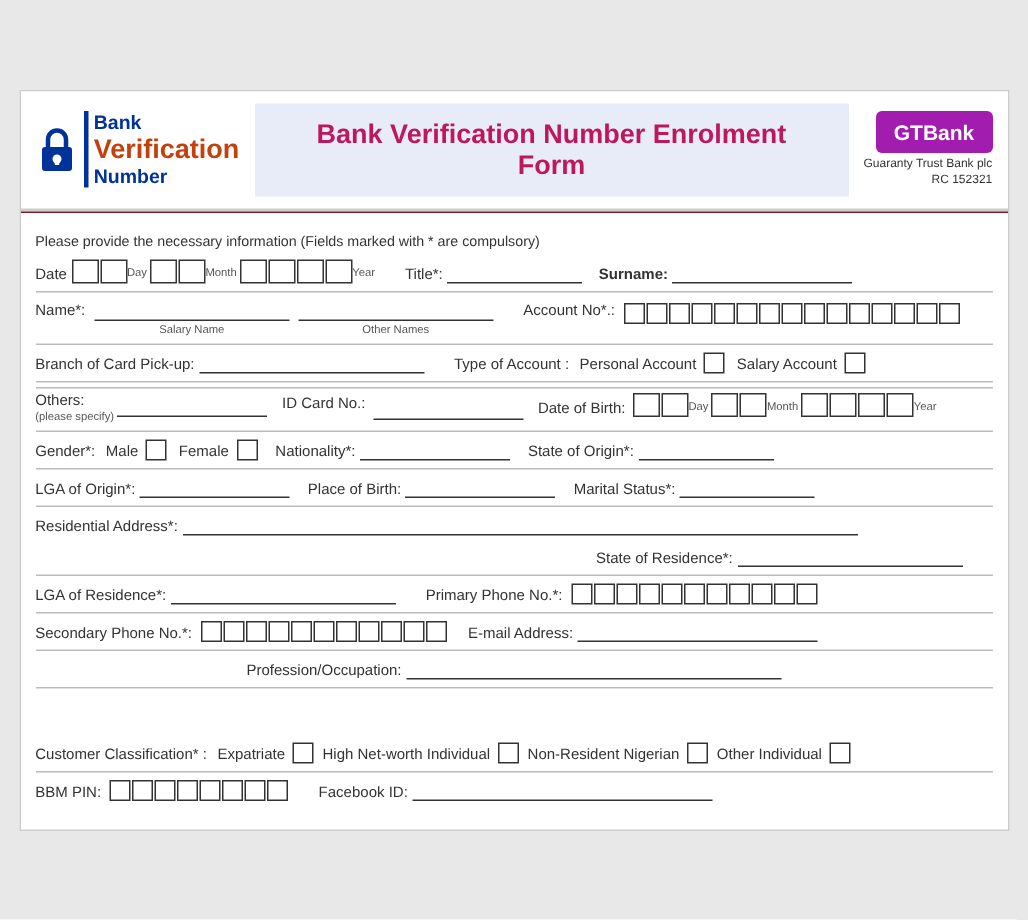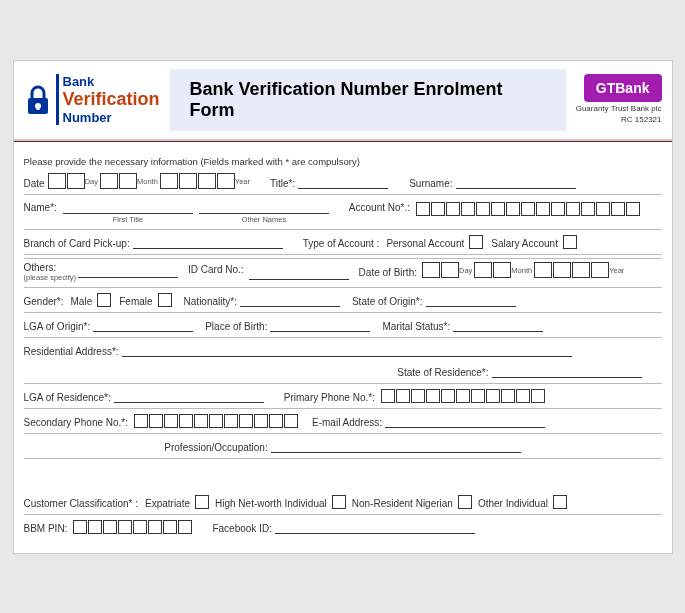--- a/index.html
+++ b/index.html
@@ -39,24 +39,24 @@
       display: flex;
       flex-direction: column;
       border-left: 3px solid #003399;
       padding-left: 4px;
     }
     .bvn-text .bank { font-size: 13px; font-weight: bold; color: #003399; }
     .bvn-text .verification { font-size: 18px; font-weight: bold; color: #c2410c; }
     .bvn-text .number { font-size: 13px; font-weight: bold; color: #003399; }
     .form-title {
       flex: 1;
-      text-align: left;
+      text-align: center;
       font-size: 18px;
       font-weight: bold;
-      color: #000000;
+      color: #be185d;
       background: #e8ecf8;
       padding: 10px 20px;
       margin: 0 10px;
     }
     .gtbank-logo {
       background: #a21caf;
       color: white;
       font-size: 14px;
       font-weight: bold;
       padding: 6px 12px;
@@ -220,33 +220,33 @@
           <div class="date-box"></div>
         </div>
         <div class="date-label">Year</div>
       </div>
 
       <span style="margin-left:20px;" class="field-label">
         <span>Title*:</span>
       </span>
       <input class="input-line" style="width: 90px;" type="text">
 
-      <span style="margin-left:21px;" class="field-label">Surname:</span>
+      <span style="margin-left:11px;font-weight:bold;" class="field-label">Surname:</span>
       <input class="input-line" style="width: 120px;" type="text">
     </div>
 
     <div class="row-divider"></div>
 
     <div class="form-row" style="align-items:flex-start;">
       <span class="field-label" style="margin-top:4px;">
         <span>Name*:</span>
       </span>
       <div class="name-sub" style="margin-left:3px;">
         <input class="input-line" style="width: 130px;" type="text">
-        <div class="sub-label">First Title</div>
+        <div class="sub-label">Salary Name</div>
       </div>
       <div class="name-sub" style="margin-left:6px;">
         <input class="input-line" style="width: 130px;" type="text">
         <div class="sub-label">Other Names</div>
       </div>
 
       <span class="field-label" style="margin-left:20px; margin-top:4px;">Account No*.:</span>
       <div style="display:flex; gap:1px; margin-left:3px; margin-top:4px;">
         <div class="account-box"></div>
         <div class="account-box"></div>

